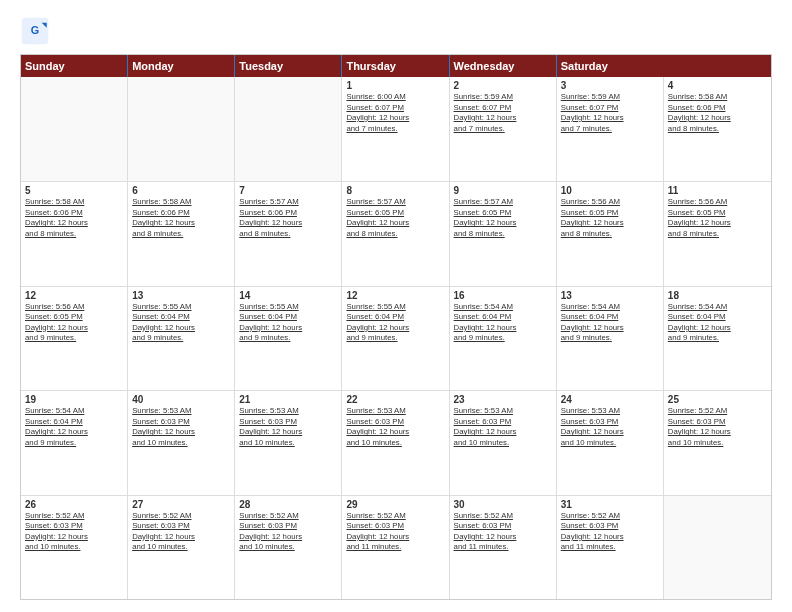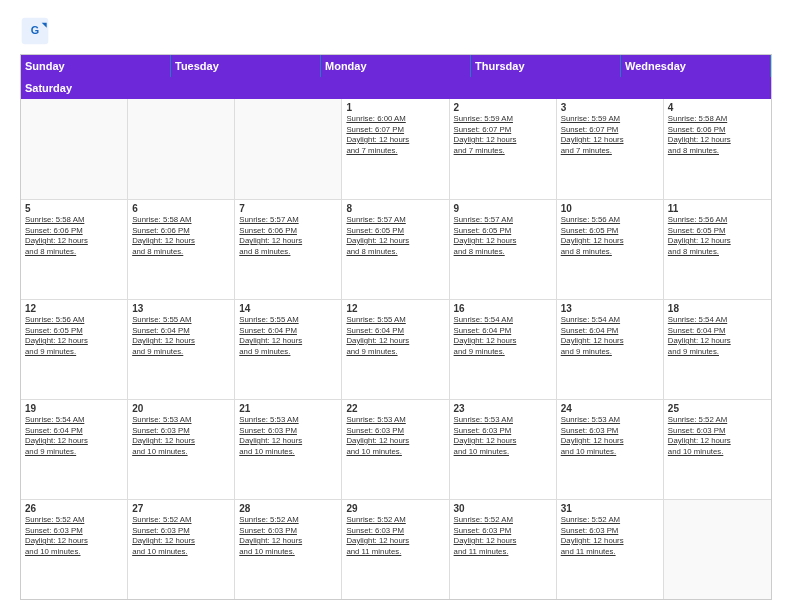--- a/index.html
+++ b/index.html
@@ -55,22 +55,22 @@
       color: #555;
     }
     .calendar {
       flex: 1;
       display: flex;
       flex-direction: column;
       border: 1px solid #ccc;
     }
     .cal-header {
       display: grid;
-      grid-template-columns: repeat(5, 1fr);
-      background: #6d28d9;
+      grid-template-columns: repeat(7, 1fr);
+      background: #7f1d1d;
     }
     .cal-header-cell {
       color: #fff;
       font-size: 11px;
       font-weight: bold;
       padding: 5px 4px;
       text-align: left;
       border-right: 1px solid #2979c0;
     }
     .cal-header-cell:last-child { border-right: none; }
@@ -127,22 +127,22 @@
     </div>
     <div class="title-block">
       <div class="month-title"></div>
       <div class="location"></div>
     </div>
   </div>
 
   <div class="calendar">
     <div class="cal-header" id="cal-header">
         <div class="cal-header-cell">Sunday</div>
+        <div class="cal-header-cell">Monday</div>
         <div class="cal-header-cell">Tuesday</div>
-        <div class="cal-header-cell">Monday</div>
         <div class="cal-header-cell">Thursday</div>
         <div class="cal-header-cell">Wednesday</div>
         <div class="cal-header-cell">Saturday</div>
       </div>
     <div class="cal-body" id="cal-body">
         <div class="cal-row">
           <div class="cal-cell empty"></div>
           <div class="cal-cell empty"></div>
           <div class="cal-cell empty"></div>
           <div class="cal-cell">
@@ -221,21 +221,21 @@
             <span class="day-num">18</span>
             <div class="cell-text">Sunrise: 5:54 AM<br>Sunset: 6:04 PM<br>Daylight: 12 hours<br>and 9 minutes.</div>
           </div>
         </div>
         <div class="cal-row">
           <div class="cal-cell">
             <span class="day-num">19</span>
             <div class="cell-text">Sunrise: 5:54 AM<br>Sunset: 6:04 PM<br>Daylight: 12 hours<br>and 9 minutes.</div>
           </div>
           <div class="cal-cell">
-            <span class="day-num">20</span>
+            <span class="day-num">40</span>
             <div class="cell-text">Sunrise: 5:53 AM<br>Sunset: 6:03 PM<br>Daylight: 12 hours<br>and 10 minutes.</div>
           </div>
           <div class="cal-cell">
             <span class="day-num">21</span>
             <div class="cell-text">Sunrise: 5:53 AM<br>Sunset: 6:03 PM<br>Daylight: 12 hours<br>and 10 minutes.</div>
           </div>
           <div class="cal-cell">
             <span class="day-num">22</span>
             <div class="cell-text">Sunrise: 5:53 AM<br>Sunset: 6:03 PM<br>Daylight: 12 hours<br>and 10 minutes.</div>
           </div>

